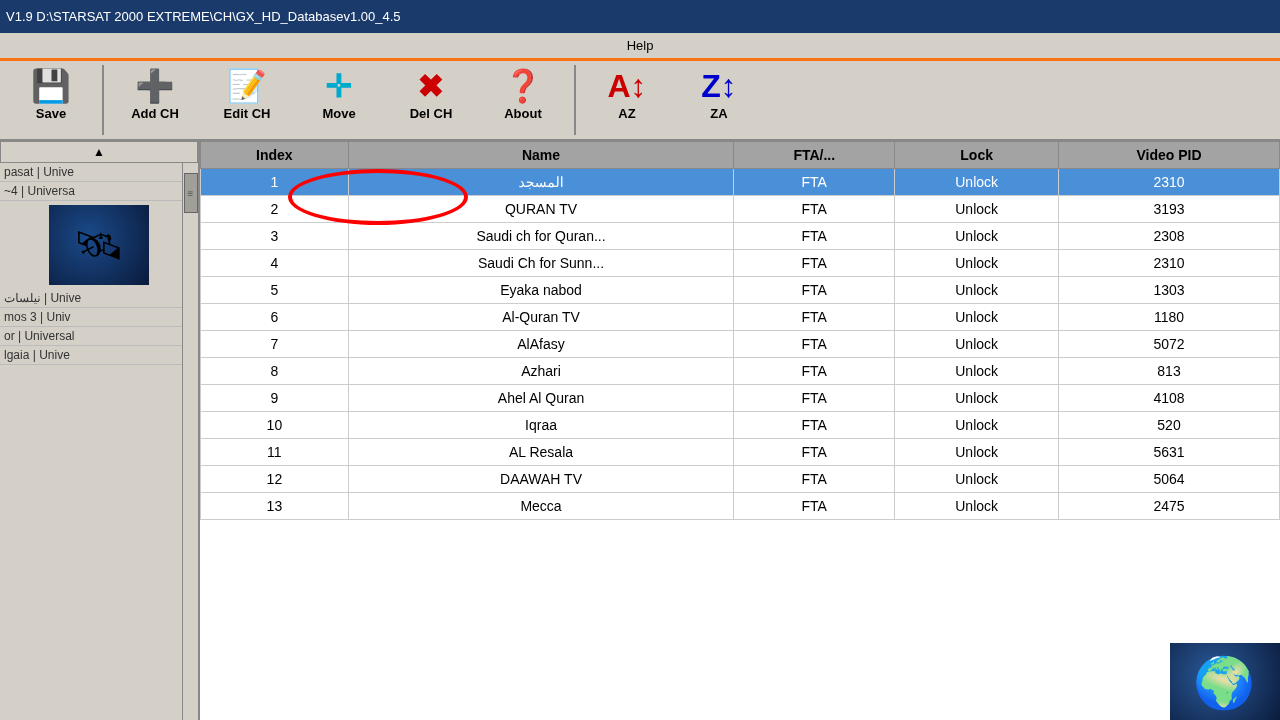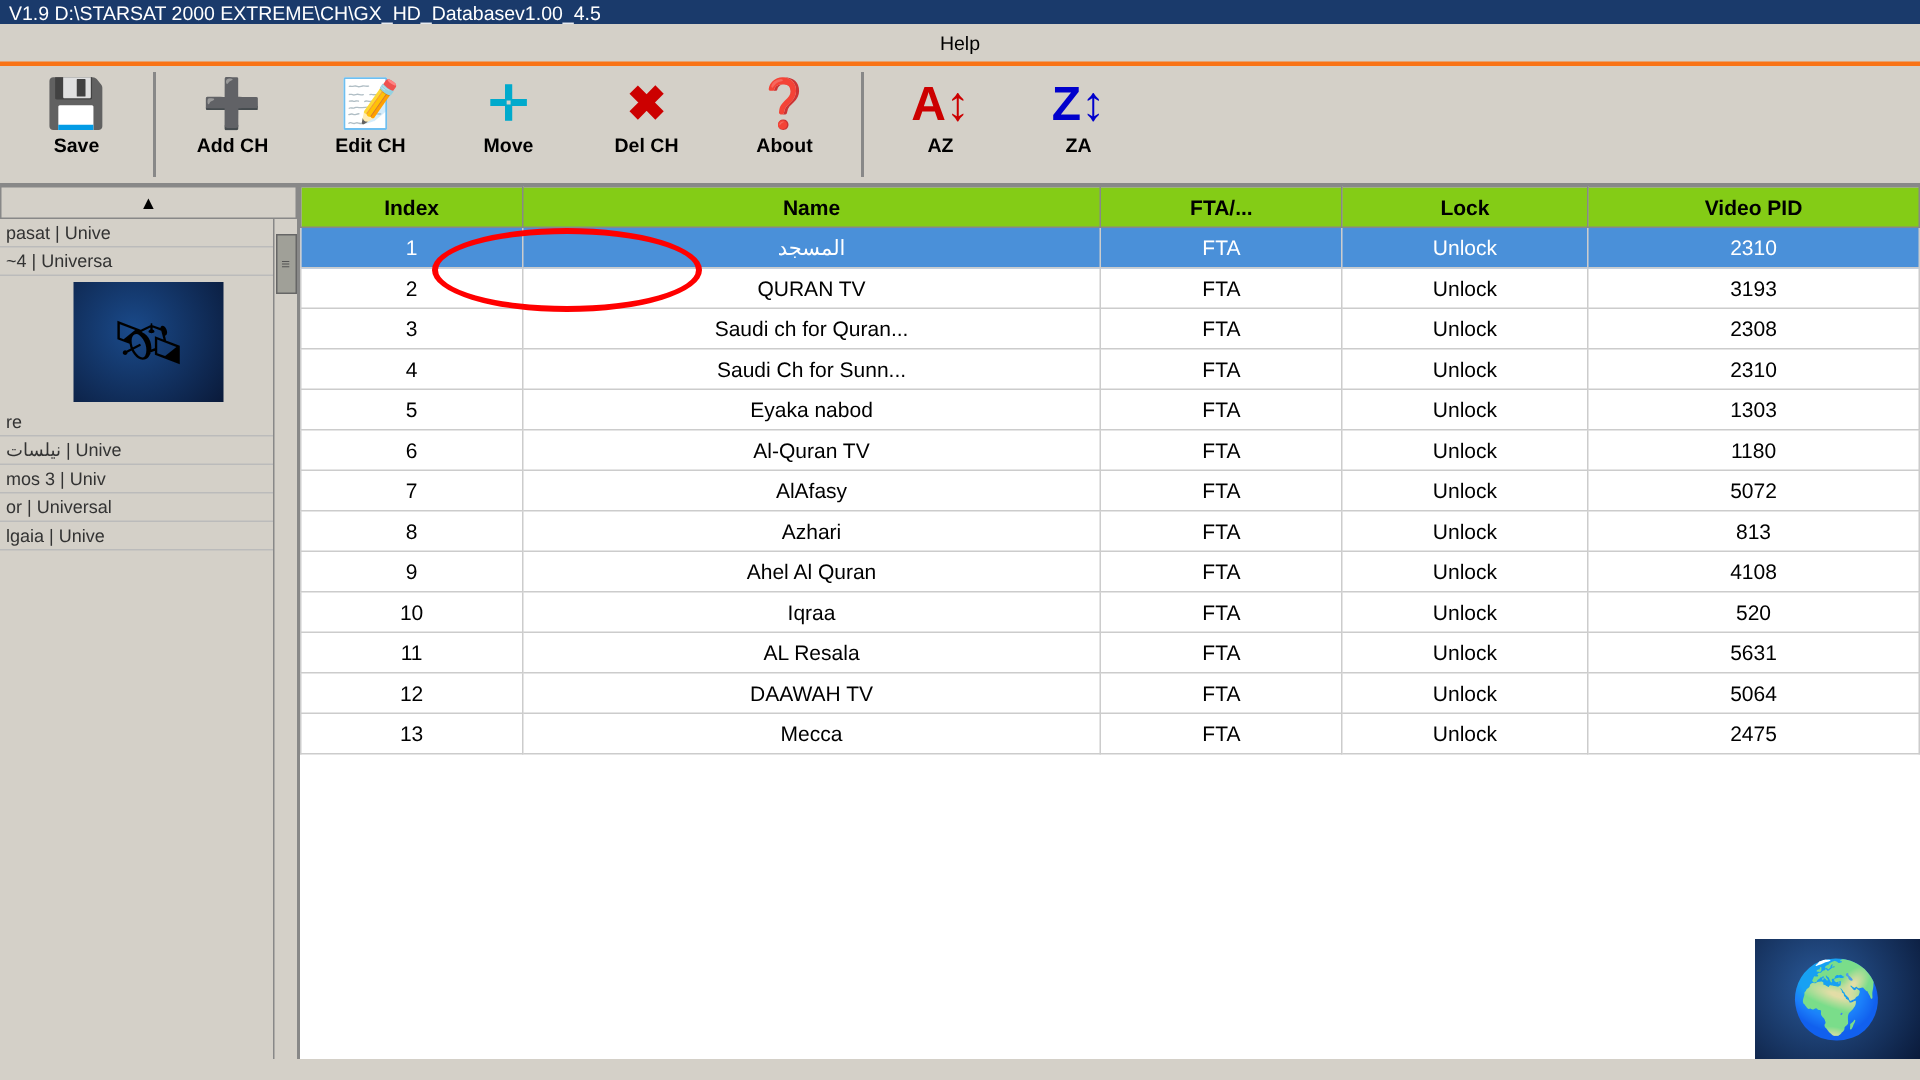--- a/index.html
+++ b/index.html
@@ -11,21 +11,21 @@
       overflow: hidden;
       position: relative;
     }
 
     
     .title-bar {
       background: #1a3a6b;
       color: white;
       font-size: 13px;
       padding: 2px 6px;
-      height: 16px;
+      height: 33px;
       display: flex;
       align-items: center;
     }
 
     
     .menu-bar {
       background: #d4d0c8;
       padding: 3px 6px;
       font-size: 13px;
       border-bottom: 3px solid #f97316;
@@ -165,21 +165,21 @@
     }
     thead tr {
       background: #d4d0c8;
     }
     thead th {
       border: 1px solid #888;
       padding: 5px 10px;
       font-weight: bold;
       font-size: 14px;
       text-align: center;
-      background: #84cc16;
+      background: #a3a3a3;
     }
     tbody tr {
       background: white;
     }
     tbody td {
       border: 1px solid #ccc;
       padding: 5px 10px;
       text-align: center;
       font-size: 14px;
     }
@@ -280,21 +280,20 @@
   </div>
 
 <div class="main-area">
 
   <div class="sidebar">
     <div class="sidebar-scroll-btn">▲</div>
     <div class="sidebar-items" id="sidebar-items-container">
         <div class="sidebar-item">pasat | Unive</div>
         <div class="sidebar-item">~4 | Universa</div>
         <div class="sat-image"></div>
-        <div class="sidebar-item">re</div>
         <div class="sidebar-item">نيلسات | Unive</div>
         <div class="sidebar-item">mos 3 | Univ</div>
         <div class="sidebar-item">or | Universal</div>
         <div class="sidebar-item">lgaia | Unive</div>
       </div>
     <div class="sidebar-scrollbar">
       <div class="scrollbar-thumb">
         <div class="scrollbar-thumb-icon">≡</div>
       </div>
     </div>

